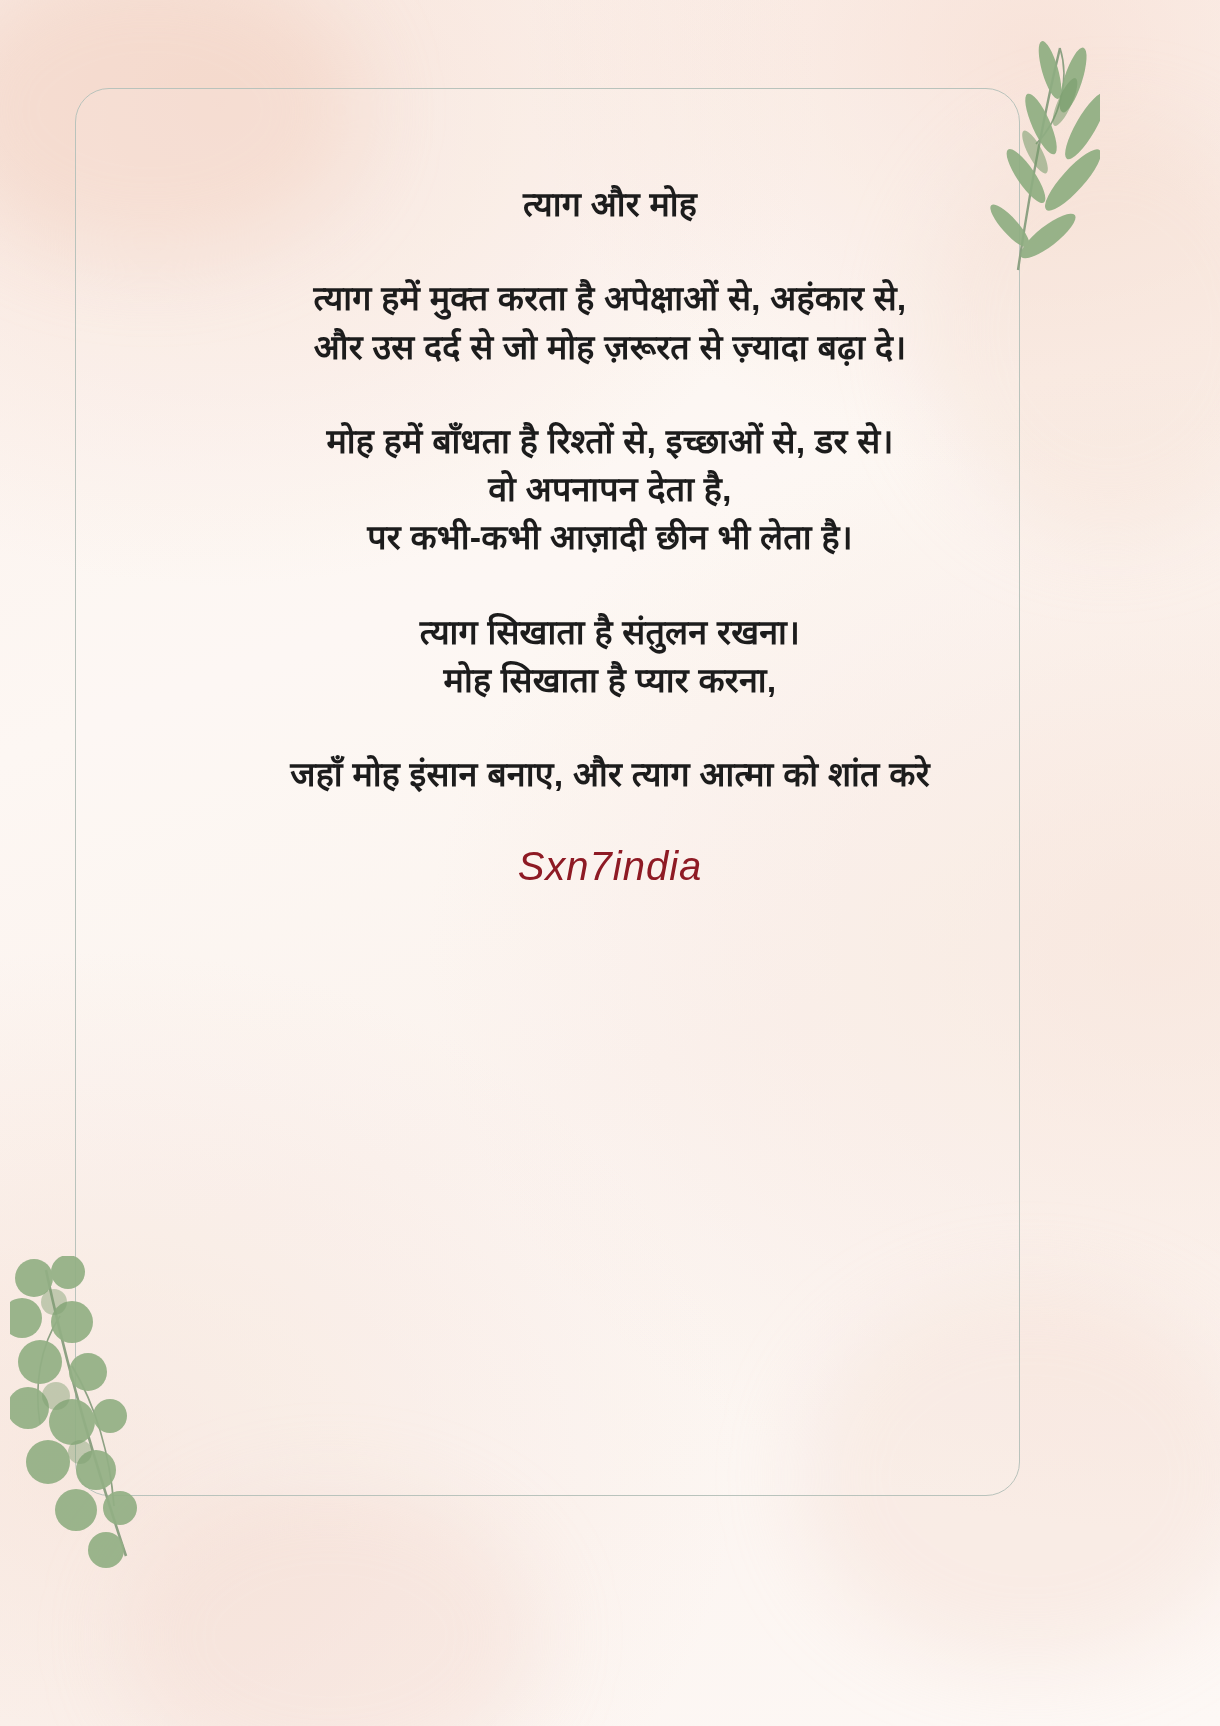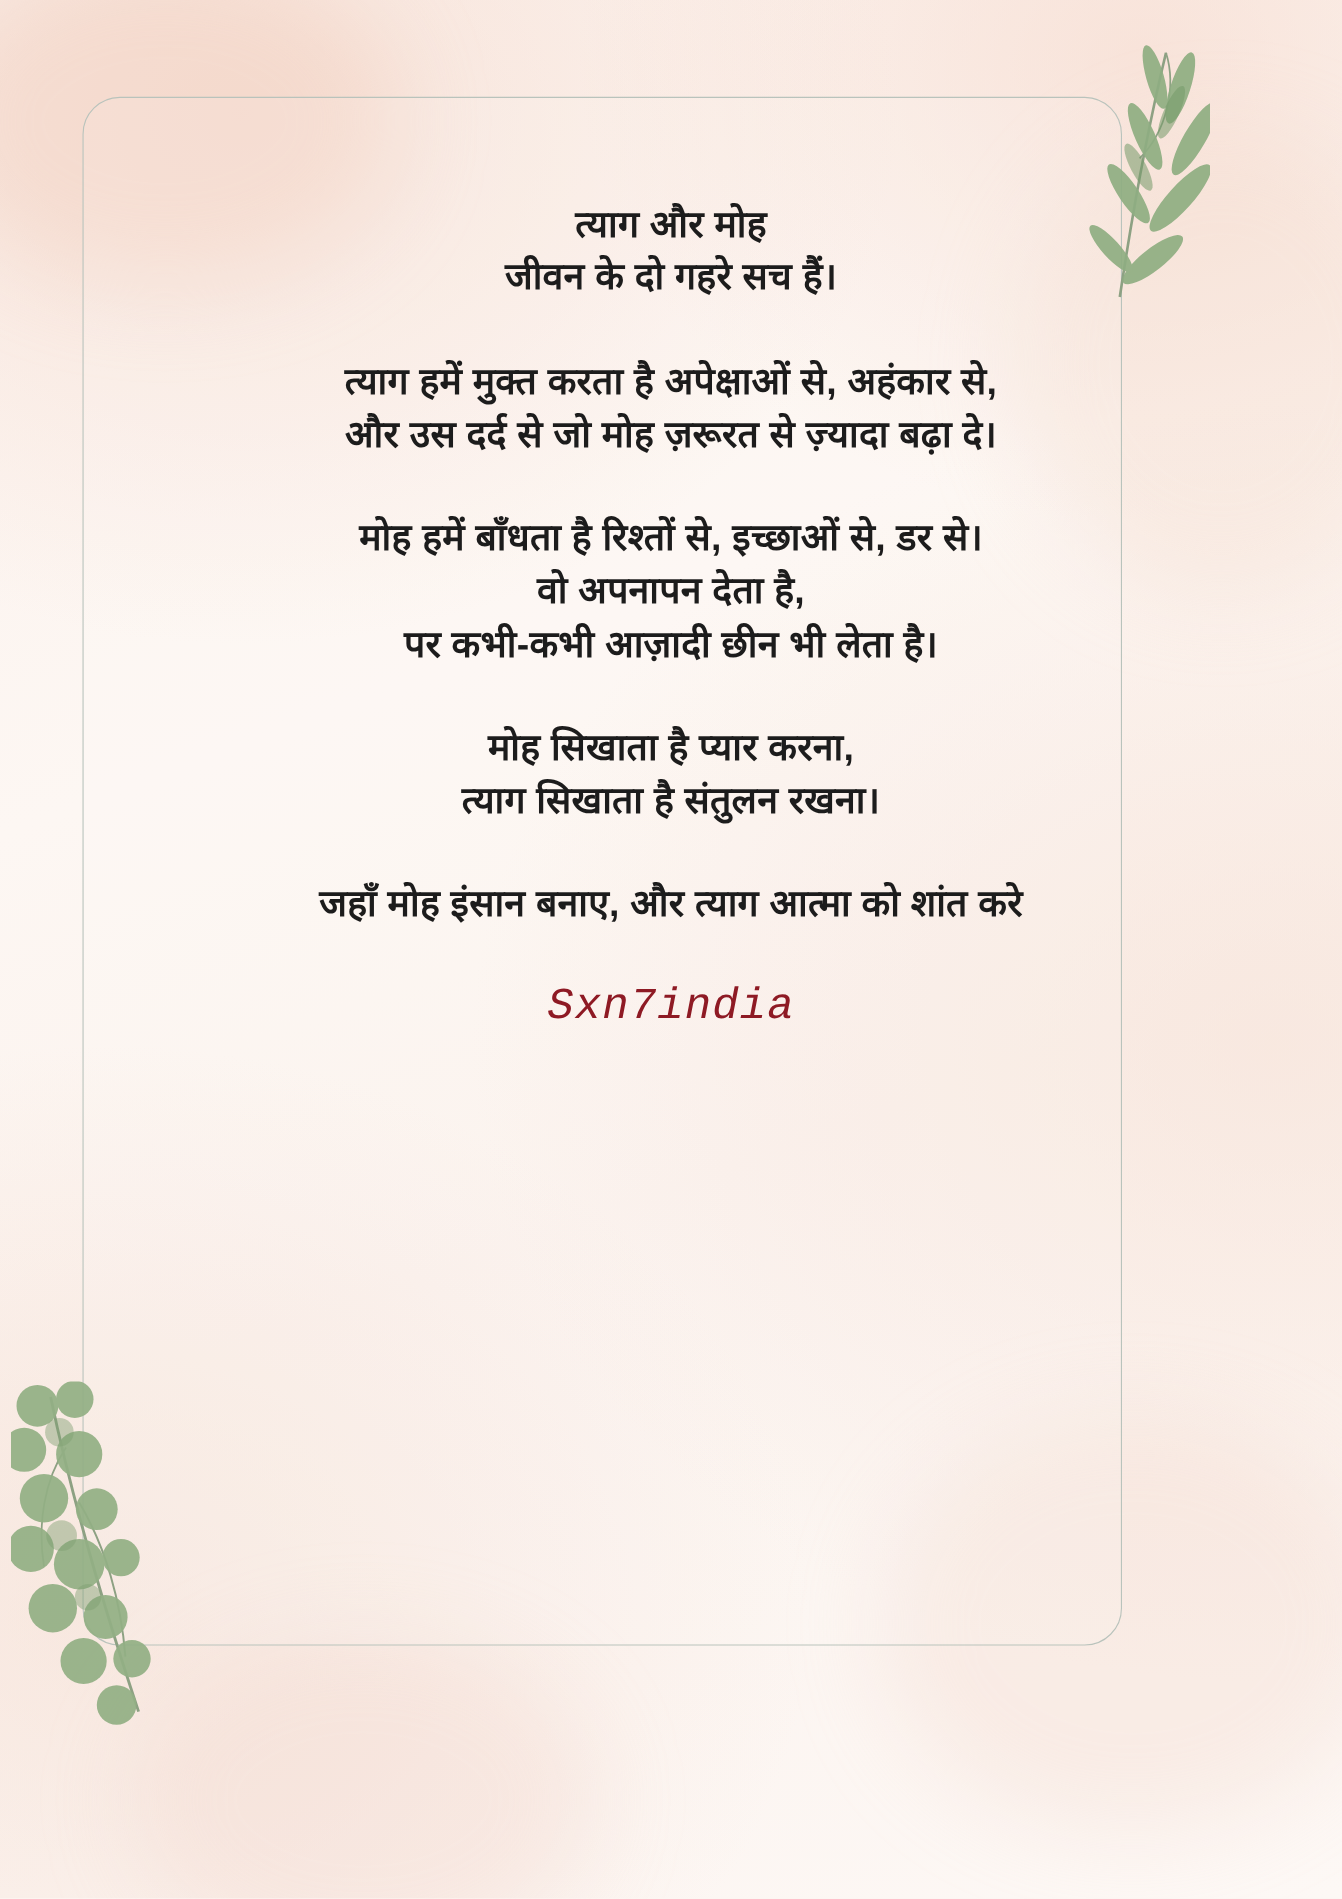--- a/index.html
+++ b/index.html
@@ -70,21 +70,21 @@
   .line {
     font-size: 34px;
     line-height: 1.42;
     letter-spacing: 0.2px;
     white-space: nowrap;
   }
   .stanza.title .line { font-size: 34px; }
 
   .signature {
     margin-top: 30px;
-    font-family: Liberation Mono, monospace;
+    font-family: Liberation Sans, sans-serif;
     font-style: italic;
     font-weight: 400;
     font-size: 40px;
     color: #8e1a24;
     letter-spacing: 1px;
   }
 
   
   .leaf-top-right {
     position: absolute;
@@ -158,37 +158,36 @@
       <circle cx="44" cy="46" r="13"></circle>
       <circle cx="46" cy="140" r="14"></circle>
       <circle cx="70" cy="196" r="12"></circle>
     </g>
   </svg>
 
   <div class="poem">
 
     <div class="stanza title">
       <div class="line">त्याग और मोह</div>
-      <div class="line">जीवन के दो गहरे सच हैं।</div>
     </div>
 
     <div class="stanza">
       <div class="line">त्याग हमें मुक्त करता है अपेक्षाओं से, अहंकार से,</div>
       <div class="line">और उस दर्द से जो मोह ज़रूरत से ज़्यादा बढ़ा दे।</div>
     </div>
 
     <div class="stanza">
       <div class="line">मोह हमें बाँधता है रिश्तों से, इच्छाओं से, डर से।</div>
       <div class="line">वो अपनापन देता है,</div>
       <div class="line">पर कभी-कभी आज़ादी छीन भी लेता है।</div>
     </div>
 
     <div class="stanza">
+      <div class="line">त्याग सिखाता है संतुलन रखना।</div>
       <div class="line">मोह सिखाता है प्यार करना,</div>
-      <div class="line">त्याग सिखाता है संतुलन रखना।</div>
     </div>
 
     <div class="stanza">
       <div class="line">जहाँ मोह इंसान बनाए, और त्याग आत्मा को शांत करे</div>
     </div>
 
     <div class="signature">Sxn7india</div>
 
   </div>
 </div>

